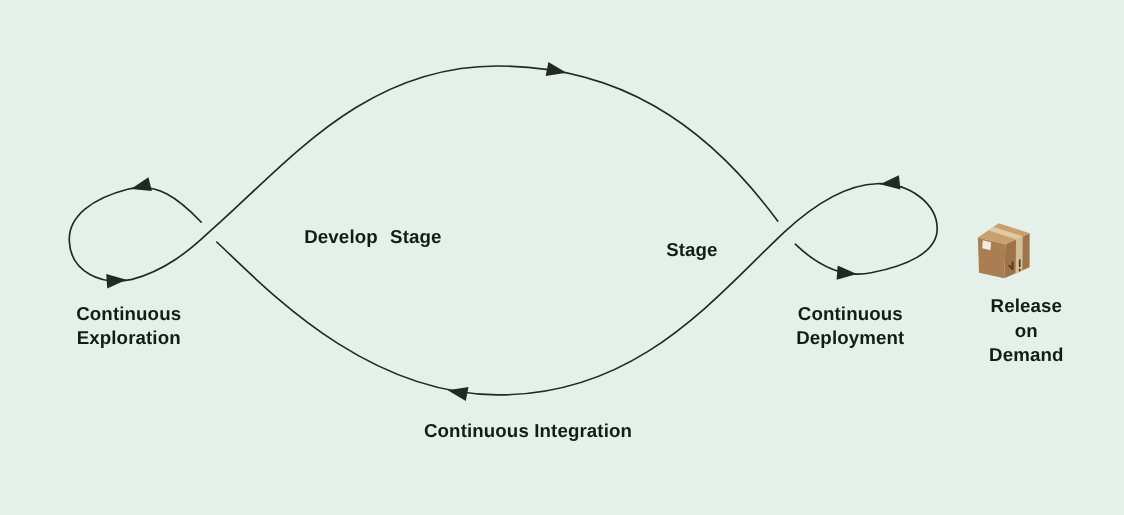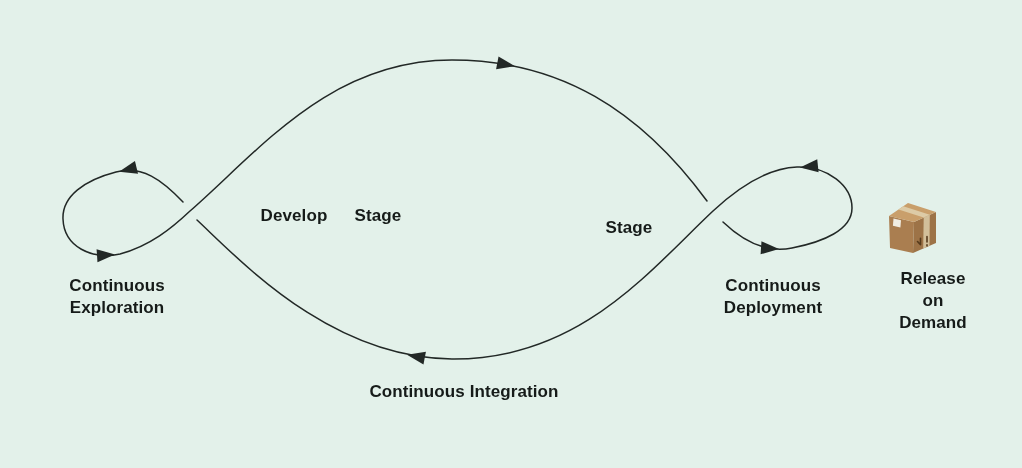--- a/index.html
+++ b/index.html
@@ -55,22 +55,22 @@
       <polygon points="43.8,14.8 37.7,17.6 37.2,48.6 43.5,46.1" fill="#d2bf9a"></polygon>
       <polygon points="7.5,18.5 15,20.3 14.4,27.5 6.9,25.7" fill="#f1ede2"></polygon>
       <path class="marks" d="M31.5 41.5 l3 3.2 M34.5 44.7 l0 -6.5 M41 36.5 l0 5.5 M41 44.8 l0 1.2" stroke="#553a1c"></path>
     </g>
   </svg>
 
   <div class="lbl" style="left:117px; top:297px;">Continuous
 Exploration</div>
   <div class="lbl" style="left:773px; top:297px;">Continuous
 Deployment</div>
-  <div class="lbl" style="left:464px; top:392px;">Continuous Integration</div>
+  <div class="lbl" style="left:480px; top:392px;">Continuous Integration</div>
 
-  <div class="lbl" style="left:286px; top:216px;padding-left:16px;">Develop</div>
+  <div class="lbl" style="left:302px; top:216px;padding-left:16px;">Develop</div>
   <div class="lbl" style="left:378px; top:216px;">Stage</div>
   <div class="lbl" style="left:629px; top:228px;">Stage</div>
 
   <div class="lbl" style="left:933px; top:301px;">Release on
 Demand</div>
 
 </div>
 
 </body></html>

